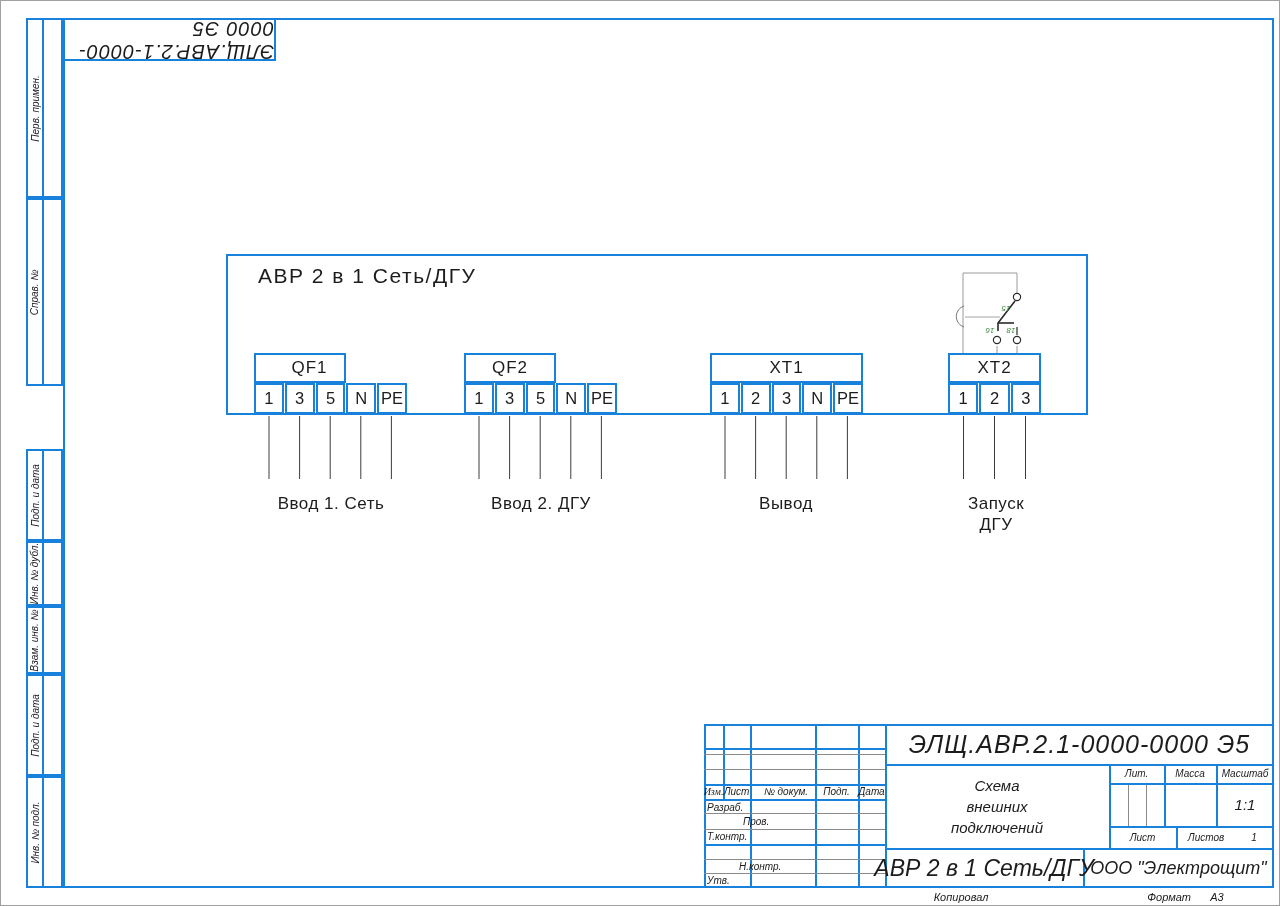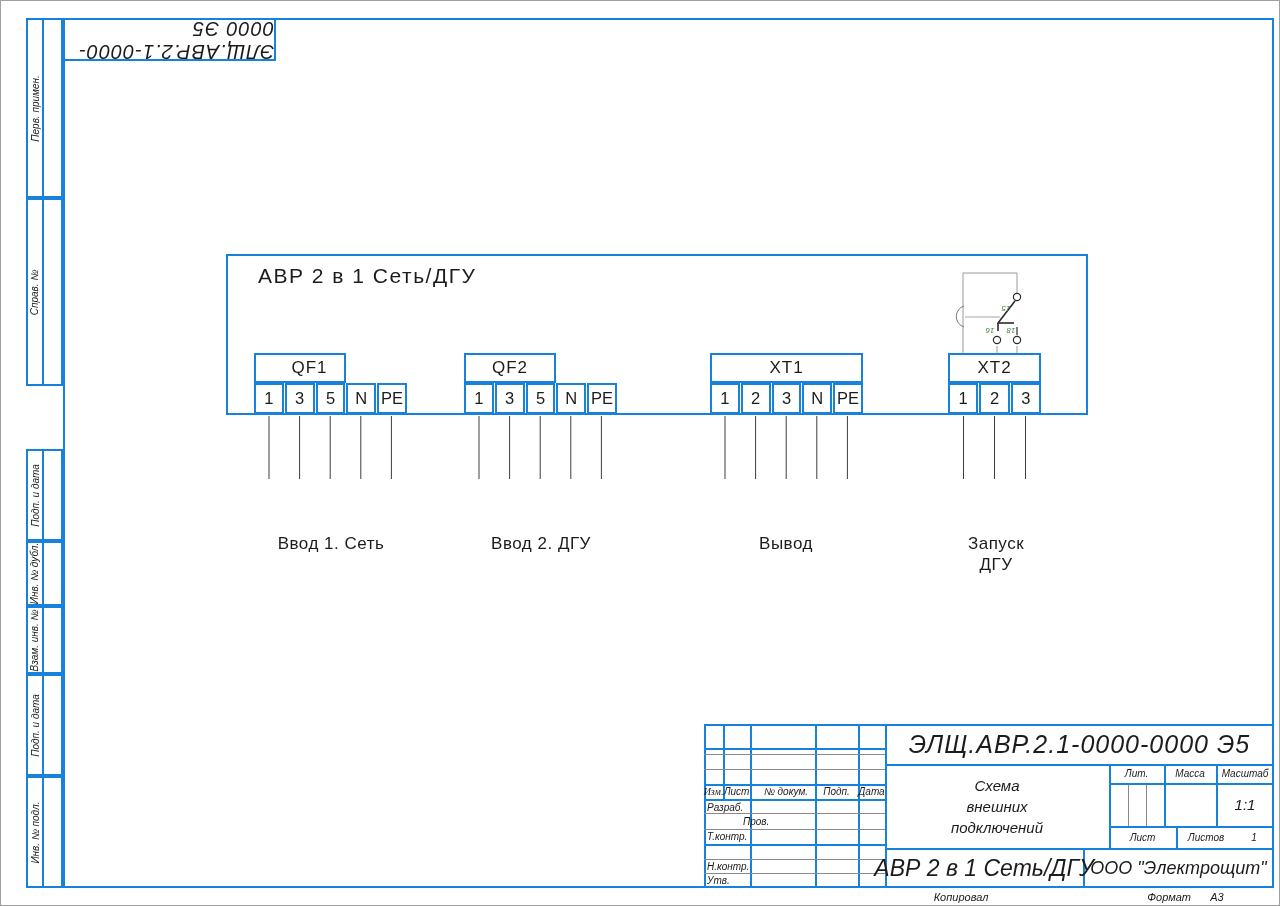--- a/index.html
+++ b/index.html
@@ -31,21 +31,21 @@
   .stamp{display:flex;align-items:center;justify-content:center;}
   .stamp span{transform:rotate(180deg);font-style:italic;font-size:20px;letter-spacing:1px;}
   
   .schem-title{position:absolute;font-size:21px;letter-spacing:1.5px;white-space:nowrap;}
   .tblock{position:absolute;}
   .t-head{position:absolute;top:0;left:0;height:30px;border:2.5px solid var(--blue);box-sizing:border-box;
           display:flex;align-items:center;justify-content:center;font-size:17px;letter-spacing:1px;background:#fff;}
   .t-cells{position:absolute;top:30px;left:0;display:flex;gap:1px;}
   .t-cell{height:31px;border:2px solid var(--blue);box-sizing:border-box;background:#fff;
           display:flex;align-items:center;justify-content:center;font-size:16.5px;flex:1 1 0;}
-  .caption{position:absolute;width:140px;text-align:center;font-size:17px;letter-spacing:0.5px;white-space:pre-line;line-height:21px;margin-top:40px;}
+  .caption{position:absolute;width:140px;text-align:center;font-size:17px;letter-spacing:0.5px;white-space:pre-line;line-height:21px;}
   
   .tb-text{position:absolute;display:flex;align-items:center;justify-content:center;font-style:italic;box-sizing:border-box;}
   .small{font-size:10px;}
   .docnum{font-size:25px;letter-spacing:1px;}
   .docname{font-size:15px;line-height:21px;text-align:center;white-space:pre-line;}
   .product{font-size:23px;white-space:nowrap;}
   .company{font-size:18px;white-space:nowrap;}
   .scaleval{font-size:15px;}
   .rolelbl{position:absolute;font-style:italic;font-size:10px;}
   .bottomlbl{position:absolute;font-style:italic;font-size:11px;}
@@ -229,21 +229,21 @@
 
   <div class="tb-text small" style="left:703px;top:783px;width:19px;height:15px;font-family:Liberation Serif, serif;">Изм.</div>
   <div class="tb-text small" style="left:722px;top:783px;width:27px;height:15px;">Лист</div>
   <div class="tb-text small" style="left:749px;top:783px;width:72px;height:15px;">№ докум.</div>
   <div class="tb-text small" style="left:814px;top:783px;width:43px;height:15px;">Подп.</div>
   <div class="tb-text small" style="left:857px;top:783px;width:27px;height:15px;">Дата</div>
 
   <div class="rolelbl" style="left:706px;top:801px;">Разраб.</div>
   <div class="rolelbl" style="left:706px;top:815px;padding-left:36px;">Пров.</div>
   <div class="rolelbl" style="left:706px;top:830px;">Т.контр.</div>
-  <div class="rolelbl" style="left:706px;top:860px;">Н.контр.</div>
+  <div class="rolelbl" style="left:738px;top:860px;">Н.контр.</div>
   <div class="rolelbl" style="left:706px;top:874px;">Утв.</div>
 
   <div class="tb-text docnum" style="left:884px;top:723px;width:389px;height:40px;">ЭЛЩ.АВР.2.1-0000-0000 Э5</div>
 
   <div class="tb-text docname" style="left:884px;top:763px;width:224px;height:84px;">Схема
 внешних
 подключений</div>
 
   <div class="tb-text small" style="left:1108px;top:763px;width:55px;height:19px;">Лит.</div>
   <div class="tb-text small" style="left:1163px;top:763px;width:52px;height:19px;">Масса</div>

